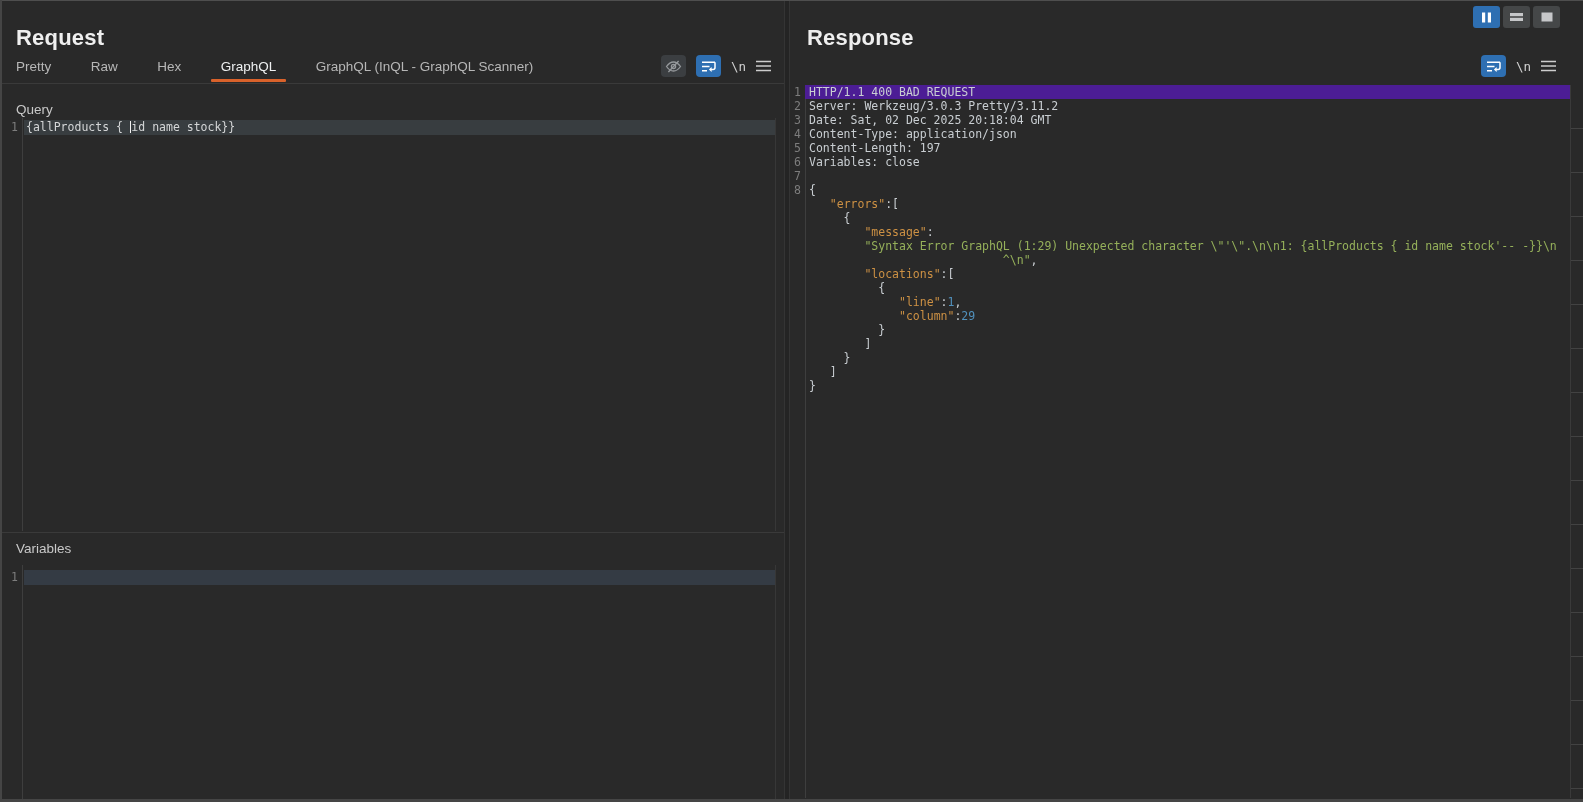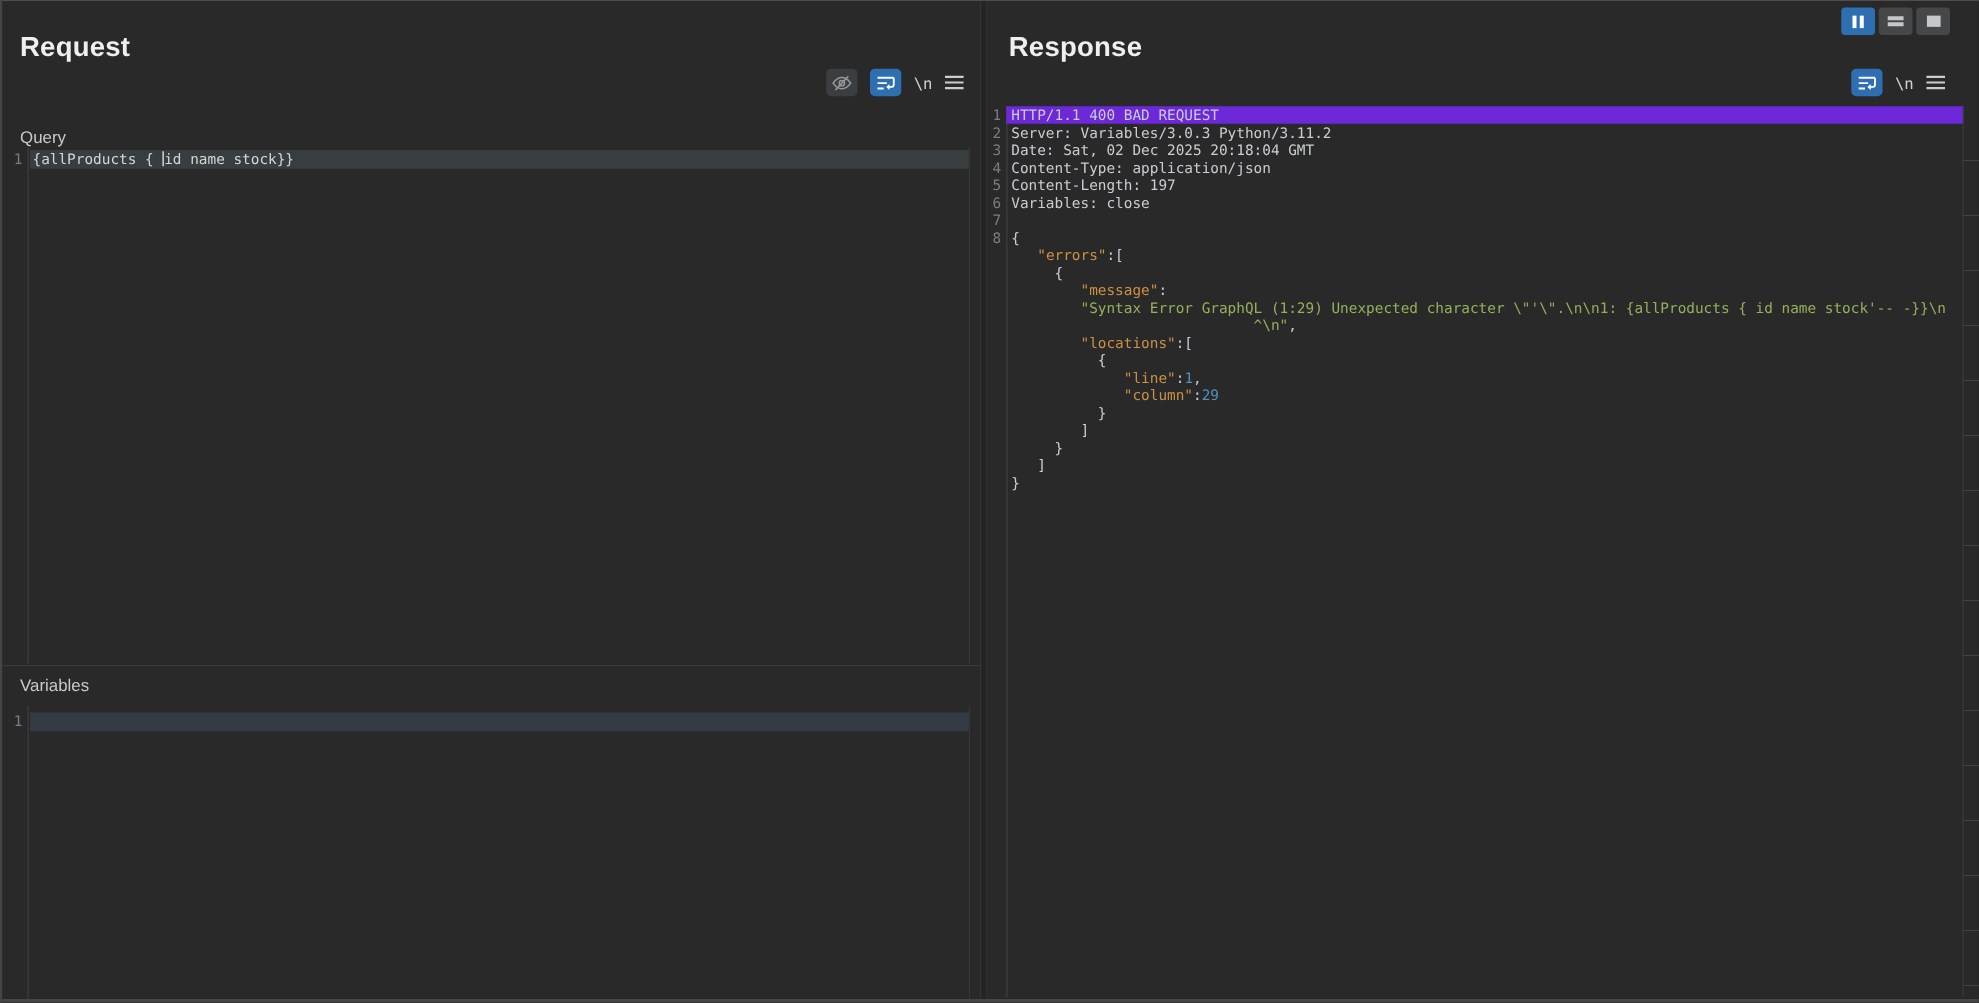--- a/index.html
+++ b/index.html
@@ -52,39 +52,46 @@
 
   .divider-h{position:absolute;left:0;right:0;height:1px;background:#3a3a3a;}
 
   
   #response-lines{position:absolute;top:84px;left:0;right:12px;line-height:14px;}
   .crow{display:flex;height:14px;}
   .crow .gut{flex:0 0 15px;text-align:right;padding-right:4px;box-sizing:border-box;
              color:#7d7d7d;font-family:"DejaVu Sans Mono",monospace;font-size:11.5px;line-height:14px;}
   .crow .txt{flex:1;padding-left:4px;white-space:pre;font-family:"DejaVu Sans Mono",monospace;
              font-size:11.5px;line-height:14px;color:#c9ced2;}
-  .crow.sel .txt{background:#6d28d9;}
+  .crow.sel .txt{background:#4c1d95;}
   .seg-p{color:#c9ced2;}
   .seg-k{color:#cd9144;}
   .seg-s{color:#95b05a;}
   .seg-n{color:#5191bd;}
   #resp-markerbar{position:absolute;top:84px;right:0;bottom:1px;width:12px;border-left:1px solid #3a3a3a;
      background:repeating-linear-gradient(to bottom,transparent 0 43px,#424242 43px 44px);}
   svg{display:block;}
 </style>
 </head>
 <body>
 
 <div class="edge-top"></div>
 <div class="edge-left"></div>
 <div class="edge-bottom"></div>
 
 <div class="panel" id="left-panel">
   <div class="panel-title">Request</div>
 
+  <div class="tabrow">
+    <span class="tab">Pretty</span>
+    <span class="tab">Raw</span>
+    <span class="tab">Hex</span>
+    <span class="tab selected">GraphQL</span>
+    <span class="tab">GraphQL (InQL - GraphQL Scanner)</span>
+  </div>
 
   <div class="tools">
     <span class="tool-btn dim">
       <span>
         <svg width="17" height="15" viewBox="0 0 17 15">
           <path d="M1.5 7.5c2.1-3 4.5-4.5 7-4.5s4.9 1.5 7 4.5c-2.1 3-4.5 4.5-7 4.5s-4.9-1.5-7-4.5z" stroke="#95989b" stroke-width="1.3" fill="none"></path>
           <circle cx="8.5" cy="7.5" r="2.1" stroke="#95989b" stroke-width="1.3" fill="none"></circle>
           <path d="M3.4 13 13.6 2" stroke="#95989b" stroke-width="1.4"></path>
         </svg>
       </span>
@@ -156,21 +163,21 @@
   </div>
 
   <div class="gutline" style="left:15px;top:84px;bottom:1px;"></div>
   <div id="response-lines">
       <div class="crow sel">
         <span class="gut">1</span>
         <span class="txt"><span class="seg-p">HTTP/1.1 400 BAD REQUEST</span></span>
       </div>
       <div class="crow">
         <span class="gut">2</span>
-        <span class="txt"><span class="seg-p">Server: Variables/3.0.3 Python/3.11.2</span></span>
+        <span class="txt"><span class="seg-p">Server: Werkzeug/3.0.3 Pretty/3.11.2</span></span>
       </div>
       <div class="crow">
         <span class="gut">3</span>
         <span class="txt"><span class="seg-p">Date: Sat, 02 Dec 2025 20:18:04 GMT</span></span>
       </div>
       <div class="crow">
         <span class="gut">4</span>
         <span class="txt"><span class="seg-p">Content-Type: application/json</span></span>
       </div>
       <div class="crow">

